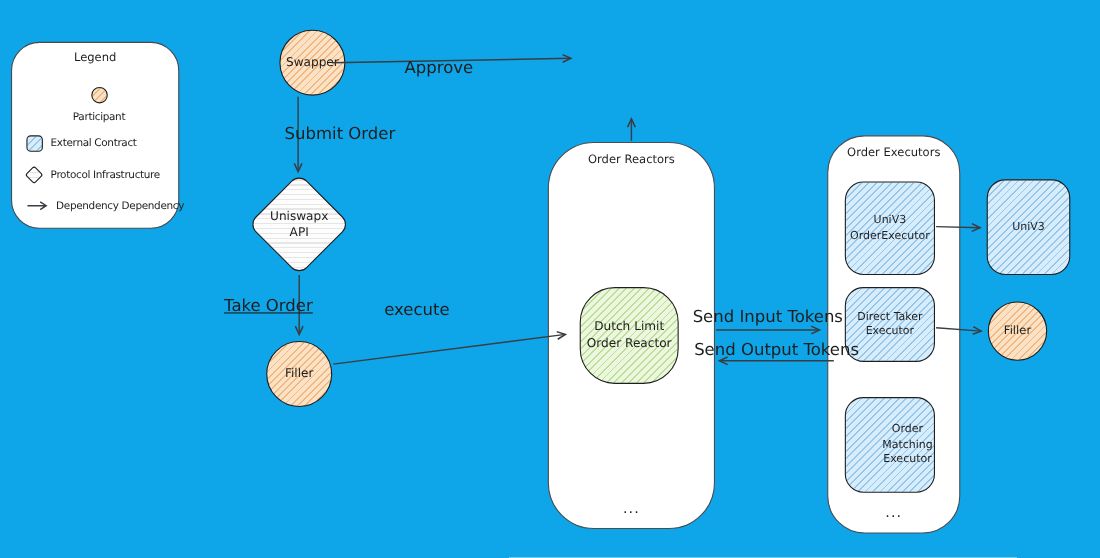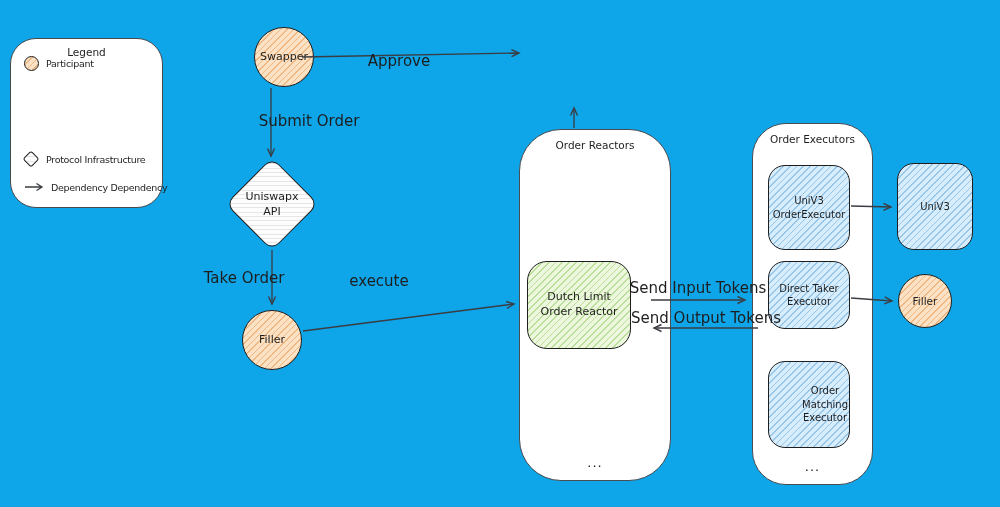--- a/index.html
+++ b/index.html
@@ -74,55 +74,59 @@
   .sw-round{border-radius:4px;}
   .sw-diamond{width:12px;height:12px;transform:rotate(45deg);border-radius:2.5px;margin:0 2px 0 1px;}
 </style>
 </head>
 <body>
 
 <div id="canvas">
 
   <div id="legend">
     <div class="legend-title">Legend</div>
-    <div class="legend-row" style="top:14px;">
+    <div class="legend-row" style="top:40px;flex-direction:column;">
       <span class="sw sw-circle participant"></span>
       <span class="lbl">Participant</span>
+    </div>
+    <div class="legend-row" style="top:81px;">
+      <span class="sw sw-round external"></span>
+      <span class="lbl">External Contract</span>
     </div>
     <div class="legend-row" style="top:110px;">
       <span class="sw sw-diamond infra"></span>
       <span class="lbl">Protocol Infrastructure</span>
     </div>
     <div class="legend-row" style="top:138px;">
       <svg width="20" height="10" viewBox="0 0 20 10" style="flex:none;">
         <path d="M1 5 L17 5 M12.5 1.5 L18 5 L12.5 8.5" stroke="#3a3d42" stroke-width="1.3" fill="none"></path>
       </svg>
       <span class="lbl">Dependency Dependency</span>
     </div>
   </div>
 
-  <div class="container-box" style="left:519px;top:129px;width:152px;height:352px;">
+  <div class="container-box" style="left:498px;top:129px;width:152px;height:352px;">
     <div class="container-title">Order Reactors</div>
     <div class="container-more">...</div>
   </div>
   <div class="container-box" style="left:752px;top:123px;width:121px;height:362px;border-radius:34px;">
     <div class="container-title">Order Executors</div>
     <div class="container-more">...</div>
   </div>
 
   <div class="node participant" style="left:254px;top:27px;width:60px;height:60px;">Swapper</div>
 
 
   <div class="diamond-shape infra"></div>
   <div class="diamond-label">Uniswapx
 API</div>
 
   <div class="node participant" style="left:242px;top:310px;width:60px;height:60px;">Filler</div>
 
-  <div class="node protocol" style="left:527px;top:261px;width:104px;height:88px;border-radius:20px;">Dutch Limit
+  <div class="node protocol" style="left:527px;top:261px;width:90px;height:88px;border-radius:32px;">Dutch Limit
 Order Reactor</div>
 
   <div class="node external" style="left:768px;top:165px;width:82px;height:85px;border-radius:17px;">UniV3
 OrderExecutor</div>
   <div class="node external" style="left:768px;top:261px;width:82px;height:68px;border-radius:17px;">Direct Taker
 Executor</div>
   <div class="node external" style="left:768px;top:361px;width:82px;height:87px;border-radius:17px;padding-left:32px;">Order Matching
 Executor</div>
 
   <div class="node external" style="left:897px;top:163px;width:76px;height:87px;border-radius:17px;">UniV3</div>
@@ -140,18 +144,18 @@
     <path class="shaft" marker-end="url(#ah)" d="M303 331 L514 304"></path>
     <path class="shaft" marker-end="url(#ah)" d="M574 128 L574 108"></path>
     <path class="shaft" marker-end="url(#ah)" d="M651 300 L745 300"></path>
     <path class="shaft" marker-end="url(#ah)" d="M758 328 L654 328"></path>
     <path class="shaft" marker-end="url(#ah)" d="M851 206 L891 207"></path>
     <path class="shaft" marker-end="url(#ah)" d="M851 298 L892 301"></path>
   </svg>
 
   <div class="edge-label" style="left:399px;top:61px;">Approve</div>
   <div class="edge-label" style="left:309px;top:121px;">Submit Order</div>
-  <div class="edge-label" style="left:244px;top:278px;">Take Order</div>
+  <div class="edge-label" style="left:244px;top:278px;text-decoration:underline;">Take Order</div>
   <div class="edge-label" style="left:379px;top:281px;">execute</div>
   <div class="edge-label" style="left:698px;top:288px;">Send Input Tokens</div>
   <div class="edge-label" style="left:706px;top:318px;">Send Output Tokens</div>
 
 </div>
 
 </body></html>

